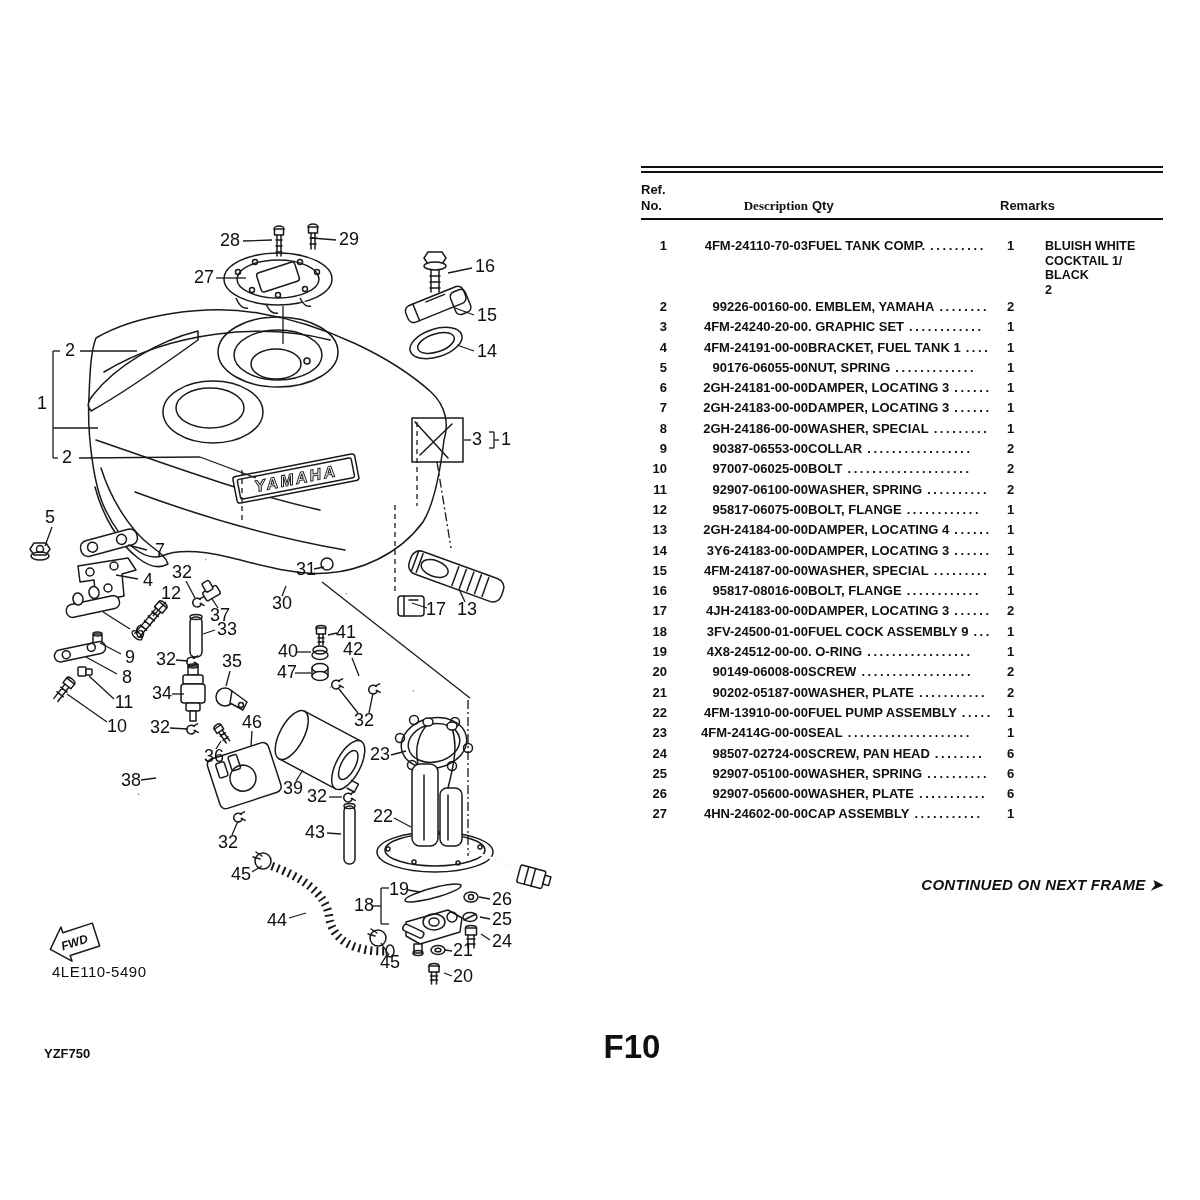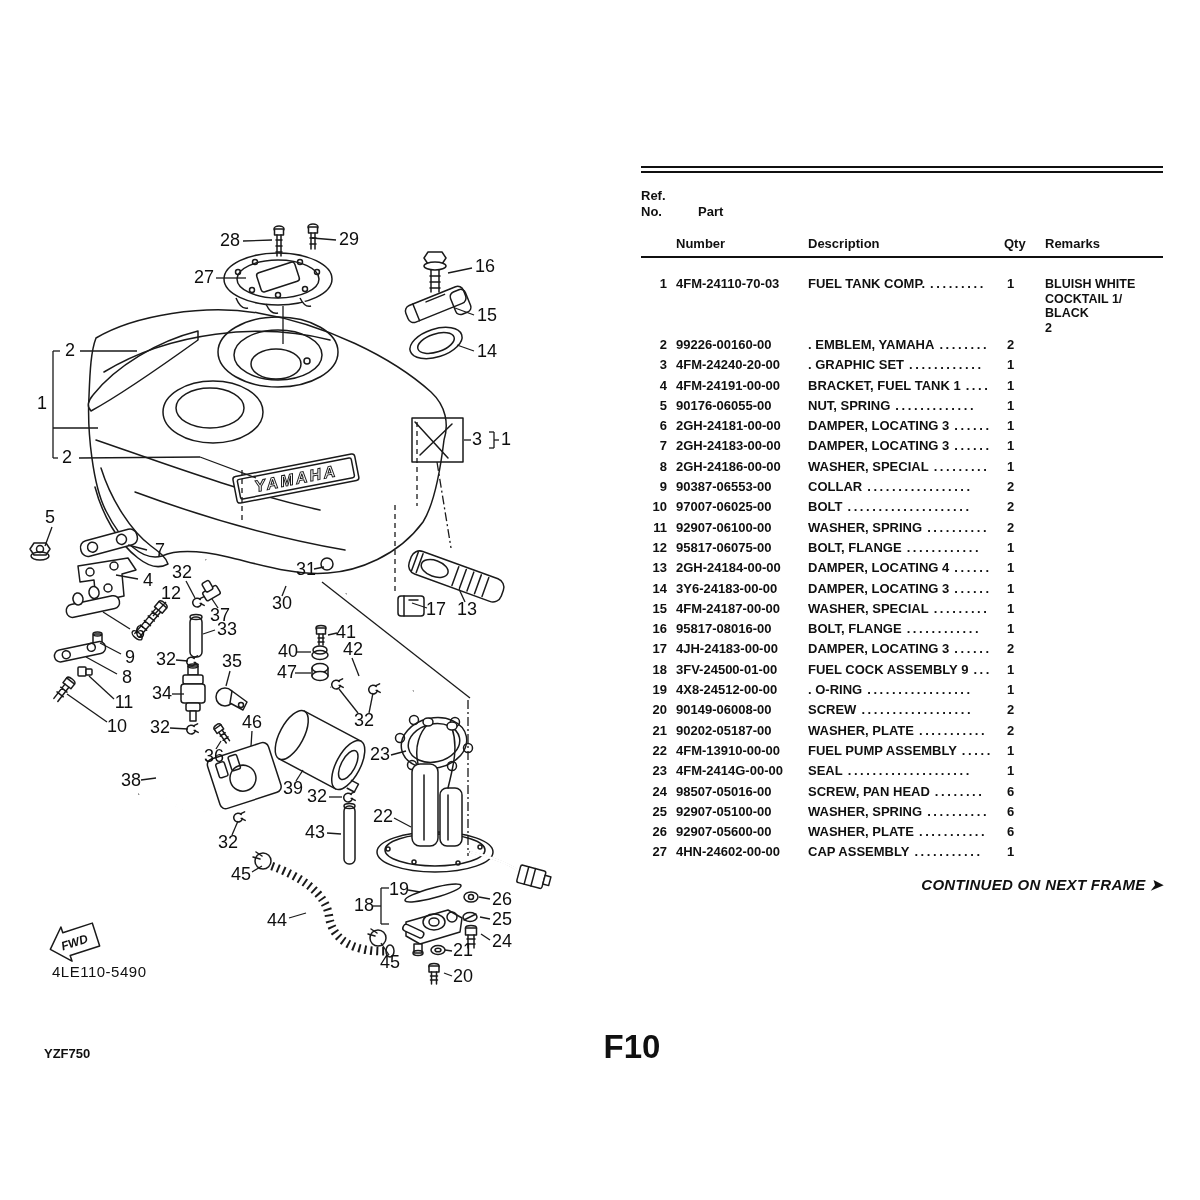--- a/index.html
+++ b/index.html
@@ -4,33 +4,33 @@
 <style>
   html,body{margin:0;padding:0;background:#fff;}
   .page{position:relative;width:1200px;height:1200px;background:#ffffff;overflow:hidden;
         font-family:"Liberation Sans",sans-serif;color:#101010;}
   
   .right-col{position:absolute;left:641px;top:160px;width:522px;}
   .fiche-title{font-size:30px;font-weight:700;letter-spacing:-0.5px;line-height:34px;
                margin:0;white-space:nowrap;}
   .title-rule{margin-top:6px;height:3px;border-top:2px solid #101010;border-bottom:2px solid #101010;}
   .tbl-head{display:grid;grid-template-columns:26px 141px 192px 45px 118px;
-            font-size:13px;font-weight:700;line-height:16px;margin-top:15px;
+            font-size:13px;font-weight:700;line-height:16px;margin-top:9px;
             padding-bottom:4px;border-bottom:2px solid #101010;}
   .tbl-head .hc{white-space:pre-line;}
   .h-part{text-align:left;padding-left:9px;}
   .h-part .l1{display:block;padding-left:22px;}
-  .h-desc{text-align:left;align-self:end;}
+  .h-desc{text-align:right;align-self:end;font-family:Liberation Serif, serif;}
   .h-qty{align-self:end;padding-left:4px;}
   .h-remarks{text-align:left;align-self:end;}
   .tbl-body{padding-top:16px;font-size:13px;font-weight:700;}
   .row{display:grid;grid-template-columns:26px 141px 192px 45px 118px;
        line-height:20.3px;align-items:start;}
   .c-ref{text-align:right;}
-  .c-part{padding-left:9px;white-space:nowrap;}
+  .c-part{padding-left:9px;white-space:nowrap;text-align:right;}
   .c-desc{white-space:nowrap;overflow:hidden;}
   .c-desc .dots{letter-spacing:2.6px;margin-left:5px;}
   .c-qty{padding-left:7px;}
   .c-remarks{text-align:left;font-size:12.5px;line-height:14.5px;padding-top:3px;}
   
   .continued{position:absolute;right:37px;top:876px;font-size:15px;font-weight:700;
              font-style:italic;letter-spacing:0.3px;}
   .page-code{position:absolute;left:632px;top:1028px;transform:translateX(-50%);
              font-size:33px;font-weight:700;}
   .model-code{position:absolute;left:44px;top:1046px;font-size:13px;font-weight:700;}
@@ -520,24 +520,20 @@
         <text x="463" y="977" text-anchor="middle" dominant-baseline="middle" class="callout">20</text>
       </g>
   </svg>
 
   <div class="right-col">
     <div class="title-rule"></div>
 
     <div class="tbl-head">
       <div class="hc">Ref.
 No.</div>
-      <div class="hc h-part">
-        <span class="l1">Part</span>
-        <span>Number</span>
-      </div>
       <div class="hc h-desc">Description</div>
       <div class="hc h-qty">Qty</div>
       <div class="hc h-remarks">Remarks</div>
     </div>
 
     <div class="tbl-body">
         <div class="row">
           <div class="c-ref">1</div>
           <div class="c-part">4FM-24110-70-03</div>
           <div class="c-desc"><span>FUEL TANK COMP.</span><span class="dots">.........</span></div>
@@ -697,21 +693,21 @@
         </div>
         <div class="row">
           <div class="c-ref">23</div>
           <div class="c-part">4FM-2414G-00-00</div>
           <div class="c-desc"><span>SEAL</span><span class="dots">....................</span></div>
           <div class="c-qty">1</div>
           <div class="c-remarks"></div>
         </div>
         <div class="row">
           <div class="c-ref">24</div>
-          <div class="c-part">98507-05016-00</div>
+          <div class="c-part">98507-02724-00</div>
           <div class="c-desc"><span>SCREW, PAN HEAD</span><span class="dots">........</span></div>
           <div class="c-qty">6</div>
           <div class="c-remarks"></div>
         </div>
         <div class="row">
           <div class="c-ref">25</div>
           <div class="c-part">92907-05100-00</div>
           <div class="c-desc"><span>WASHER, SPRING</span><span class="dots">..........</span></div>
           <div class="c-qty">6</div>
           <div class="c-remarks"></div>

